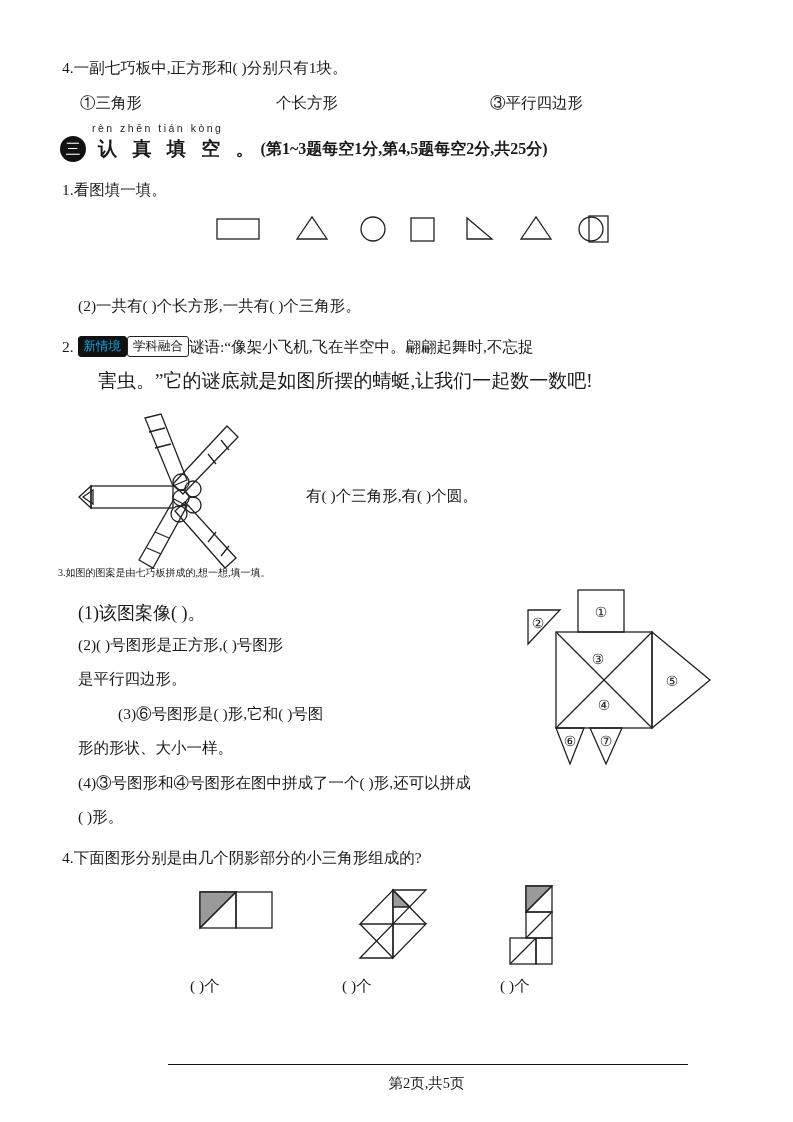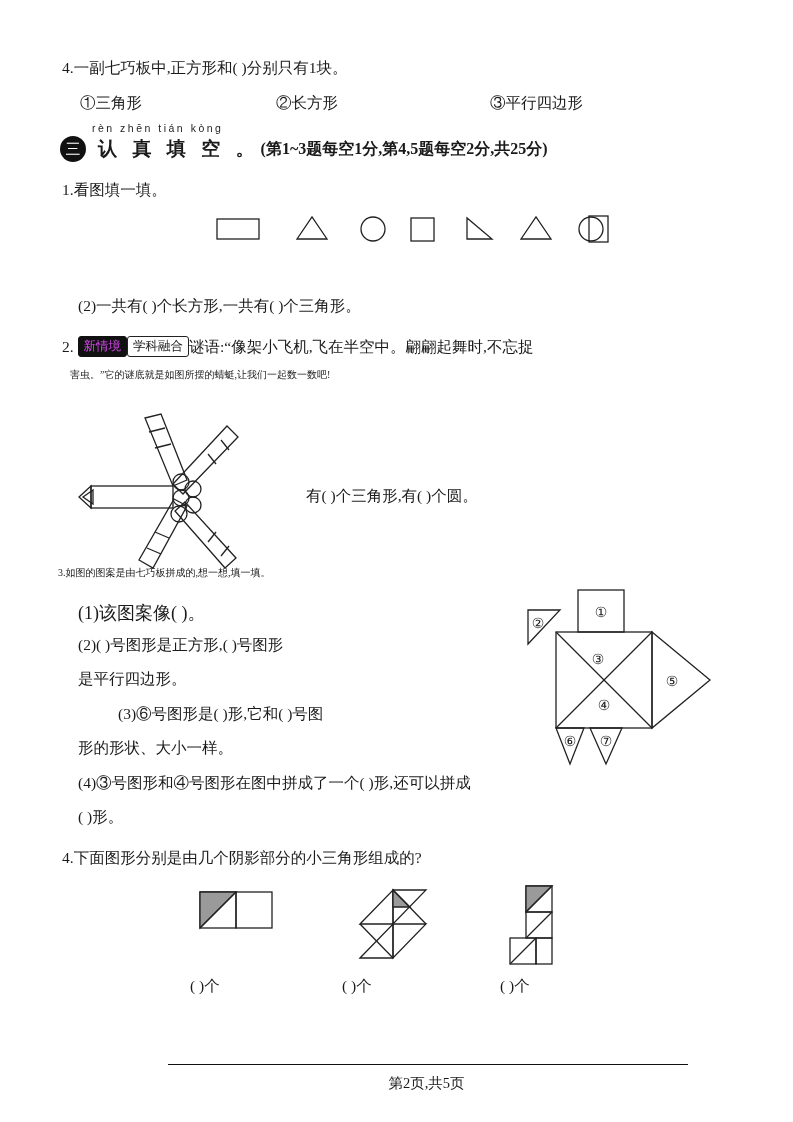--- a/index.html
+++ b/index.html
@@ -47,22 +47,22 @@
   #f1-1{left:48px;top:246px;font-size:15.5px;}
   #f1-2{left:48px;top:278px;font-size:15.5px;}
 
   
   #f2{left:32px;top:318px;font-size:15.5px;}
   .tag{
     display:inline-block;border:1px solid #222;border-radius:3px;
     padding:1px 5px;font-size:12.5px;vertical-align:2px;
     font-family:"Liberation Sans",sans-serif;
   }
-  .tag-dark{background:#111;color:#d946ef;border-color:#111;text-align:right;}
-  #f2-l2{left:40px;top:350px;font-size:10px;}
+  .tag-dark{background:#111;color:#0ea5e9;border-color:#111;text-align:right;}
+  #f2-l2{left:68px;top:350px;font-size:19px;}
   #dragonfly{position:absolute;left:45px;top:392px;width:195px;height:180px;}
   #f2-a{left:276px;top:430px;font-size:15.5px;}
   #f2-b{left:276px;top:468px;font-size:15.5px;}
 
   
   #f3{left:28px;top:548px;font-size:10px;}
   #f3-1{left:48px;top:583px;font-size:18px;}
   #f3-2{left:48px;top:617px;font-size:15.5px;}
   #f3-2b{left:48px;top:651px;font-size:15.5px;}
   #f3-3{left:48px;top:686px;font-size:15.5px;margin-left:40px;}
@@ -90,21 +90,21 @@
 </style>
 </head>
 <body>
 
 <div class="page">
  <div class="sheet">
 
   <div class="q-line" id="q4-top">4.一副七巧板中,正方形和(          )分别只有1块。</div>
   <div class="q-line" id="q4-opts" style="width:620px;height:24px;">
     <span id="q4-opt1">①三角形</span>
-    <span id="q4-opt2">②长方形</span>
+    <span id="q4-opt2">个长方形</span>
     <span id="q4-opt3">③平行四边形</span>
   </div>
 
   <div id="pinyin">rèn zhēn tián kòng</div>
   <div id="sec-head">
     <span class="sec-badge">三</span>
     <span class="sec-title">认 真 填 空 。</span>
     <span class="sec-note">(第1~3题每空1分,第4,5题每空2分,共25分)</span>
   </div>
 

